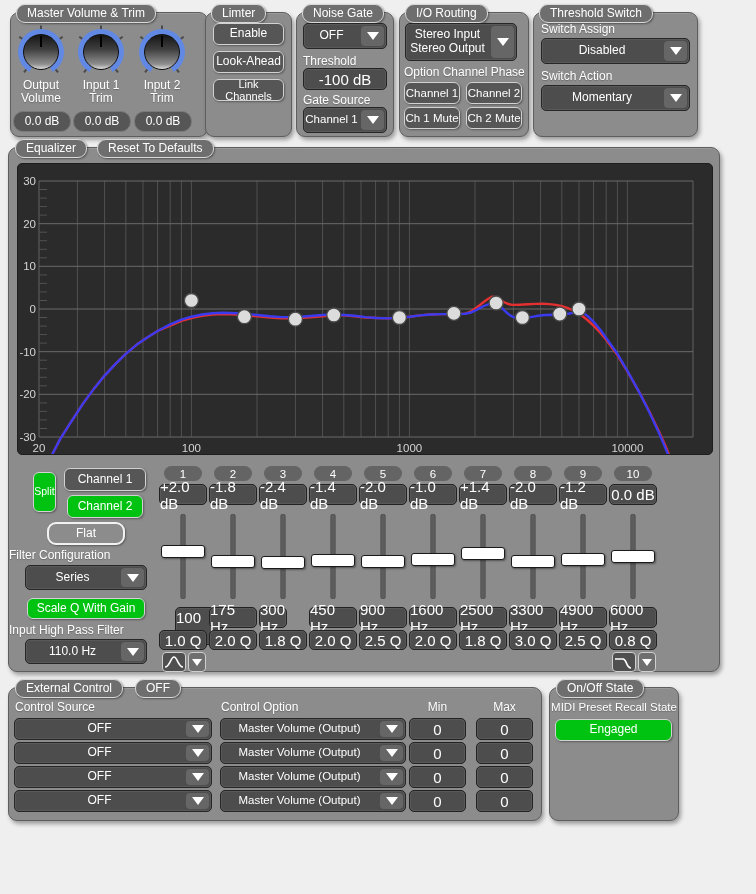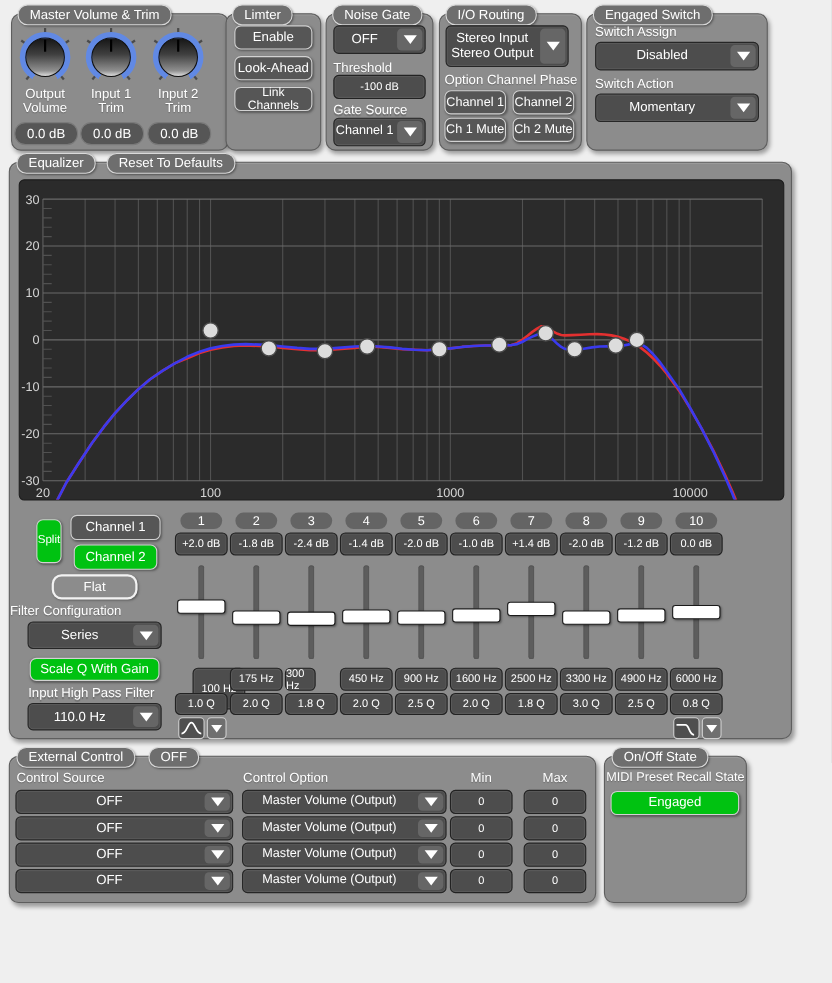--- a/index.html
+++ b/index.html
@@ -12,21 +12,21 @@
        box-shadow:1px 1px 2px rgba(0,0,0,.4);}
   .lbl{position:absolute;color:#fff;font-size:12px;text-shadow:0 1px 1px rgba(0,0,0,.25);white-space:nowrap;}
   .btn{position:absolute;background:#565656;border:1px solid #d2d2d2;border-radius:6px;color:#fff;
        font-size:12px;display:flex;align-items:center;justify-content:center;text-align:center;
        box-shadow:1px 1px 2px rgba(0,0,0,.35);box-sizing:border-box;cursor:default;white-space:pre-line;line-height:1.1;}
   .green{background:#00c211;}
   .outline{background:transparent;border:2px solid #f2f2f2;border-radius:9px;}
   .pill{background:#565656;border:1px solid #7a7a7a;border-radius:10px;color:#fff;font-size:12px;
        display:flex;align-items:center;justify-content:center;}
   .dark-box{position:absolute;background:#4d4d4d;border:1px solid #222;border-radius:5px;color:#fff;
-       font-size:10px;display:flex;align-items:center;justify-content:center;box-sizing:border-box;
+       font-size:15px;display:flex;align-items:center;justify-content:center;box-sizing:border-box;
        box-shadow:inset 0 0 0 1px rgba(255,255,255,.07);}
   .dd{position:absolute;background:#4d4d4d;border:1px solid #262626;border-radius:5px;color:#fff;
        font-size:12px;display:flex;align-items:stretch;box-sizing:border-box;
        box-shadow:inset 0 0 0 1px rgba(255,255,255,.07);}
   .dd-val{flex:1;display:flex;align-items:center;justify-content:center;text-align:center;
        white-space:pre-line;line-height:1.15;}
   .dd-arrow{width:23px;margin:2px;background:#666;border-radius:4px;display:flex;align-items:center;justify-content:center;}
   .tri{width:0;height:0;border-left:6px solid transparent;border-right:6px solid transparent;border-top:8px solid #fff;}
   
   .knob-block{position:absolute;top:14px;width:56px;text-align:center;}
@@ -161,21 +161,21 @@
         </span>
     </div>
     <div class="lbl" style="left:4px;top:52px">Option Channel Phase</div>
     <div class="btn" style="left:4px;top:69px;width:56px;height:22px;font-size:11.5px">Channel 1</div>
     <div class="btn" style="left:66px;top:69px;width:56px;height:22px;font-size:11.5px">Channel 2</div>
     <div class="btn" style="left:4px;top:94px;width:56px;height:22px;font-size:11.5px">Ch 1 Mute</div>
     <div class="btn" style="left:66px;top:94px;width:56px;height:22px;font-size:11.5px">Ch 2 Mute</div>
   </section>
 
   <section class="grp" style="left:533px;top:12px;width:163px;height:123px">
-    <div class="grp-title" style="left:5px">Engaged Switch</div>
+    <div class="grp-title" style="left:5px">Threshold Switch</div>
     <div class="lbl" style="left:7px;top:9px">Switch Assign</div>
     <div class="dd" style="left:7px;top:25px;width:149px;height:26px">
       <span class="dd-val">Disabled</span>
       <span class="dd-arrow">
           <span class="tri"></span>
         </span>
     </div>
     <div class="lbl" style="left:7px;top:56px">Switch Action</div>
     <div class="dd" style="left:7px;top:72px;width:149px;height:26px">
       <span class="dd-val">Momentary</span>
@@ -288,21 +288,21 @@
     <div class="btn green" style="left:58px;top:347px;width:76px;height:23px">Channel 2</div>
     <div class="btn outline" style="left:38px;top:374px;width:78px;height:23px">Flat</div>
     <div class="lbl" style="left:0;top:400px;width:148px;">Filter Configuration</div>
     <div class="dd" style="left:16px;top:417px;width:122px;height:25px">
       <span class="dd-val">Series</span>
       <span class="dd-arrow">
           <span class="tri"></span>
         </span>
     </div>
     <div class="btn green" style="left:18px;top:450px;width:118px;height:21px">Scale Q With Gain</div>
-    <div class="lbl" style="left:0;top:475px;width:148px;text-align:center">Input High Pass Filter</div>
+    <div class="lbl" style="left:0;top:475px;width:148px;text-align:left">Input High Pass Filter</div>
     <div class="dd" style="left:16px;top:491px;width:122px;height:25px">
       <span class="dd-val">110.0 Hz</span>
       <span class="dd-arrow">
           <span class="tri"></span>
         </span>
     </div>
 
     <div>
         <div class="band-col" style="left: 150px;">
           <div class="num-pill">1</div>

